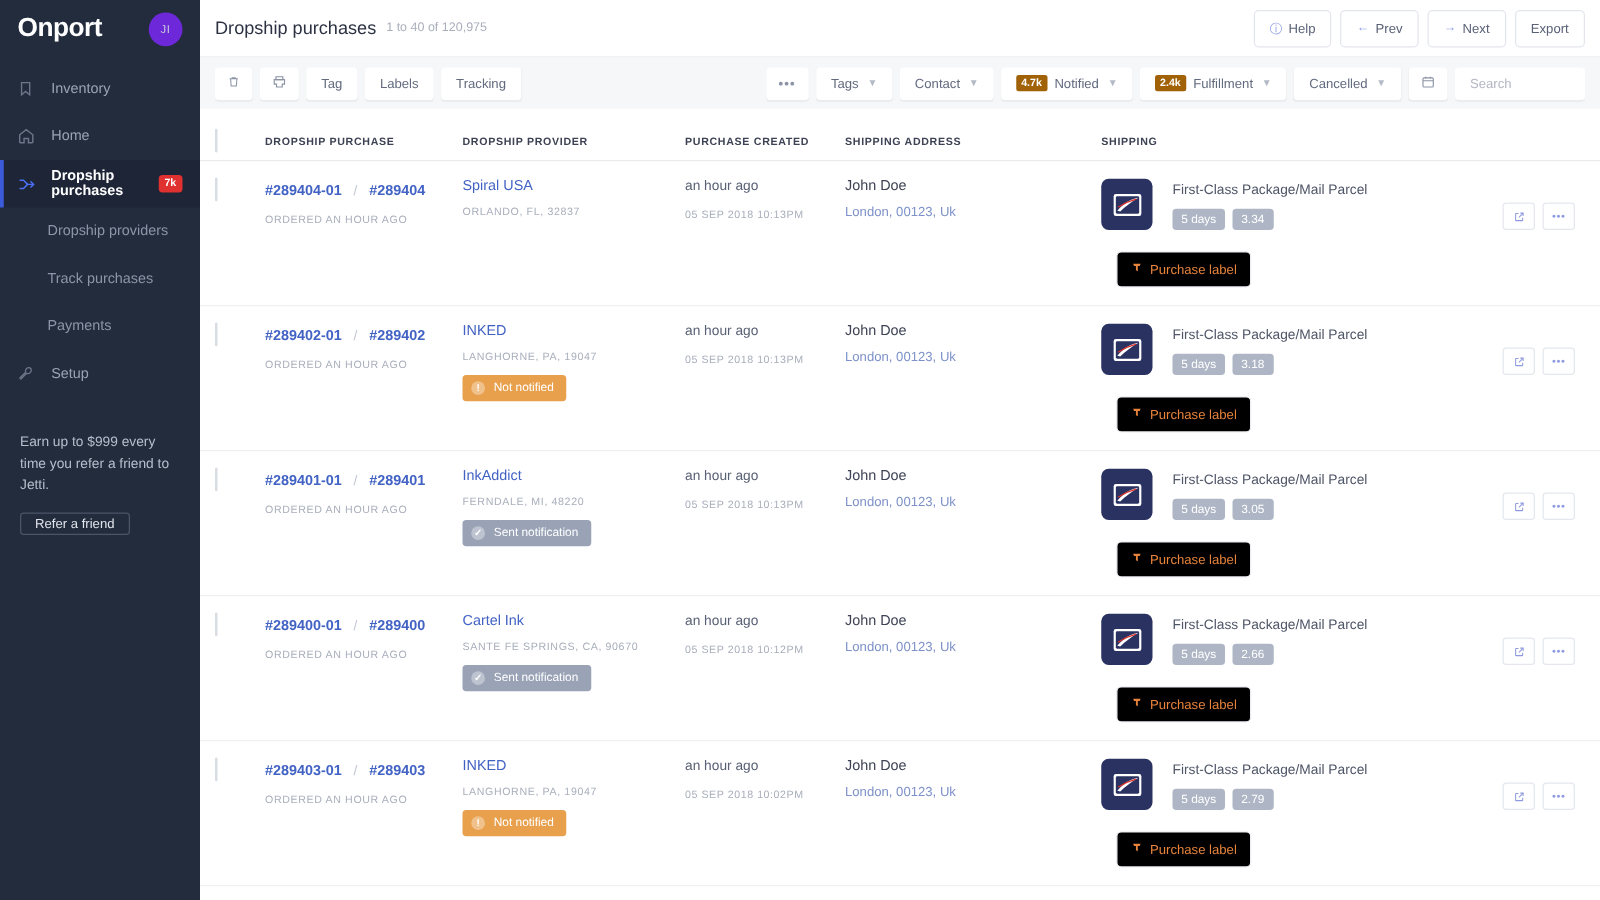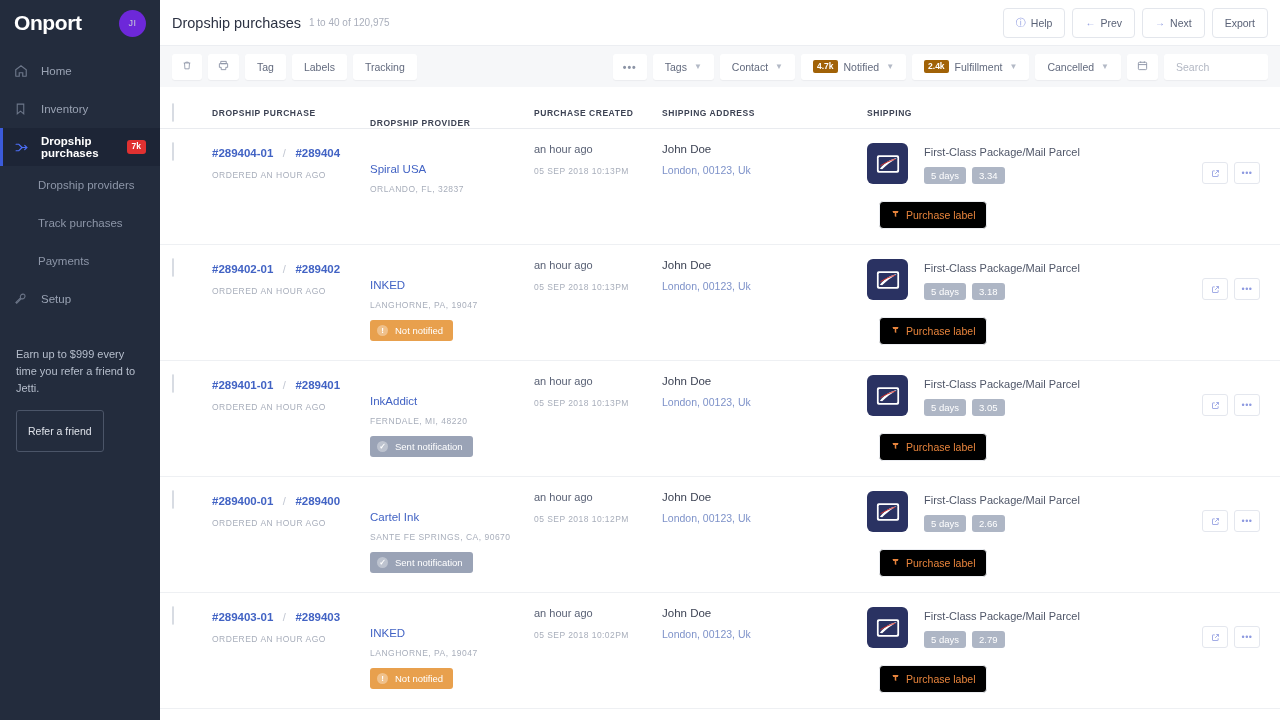--- a/index.html
+++ b/index.html
@@ -63,21 +63,21 @@
     padding: 2px 5px; margin-left: auto; line-height: 1.1;
   }
   .promo {
     margin-top: 28px; padding: 0 16px; color: #b7bfcd;
     font-size: 11px; line-height: 1.55;
   }
   .promo-btn {
     margin-top: 13px; display: inline-block;
     border: 1px solid #4b5568; border-radius: 3px;
     color: #dfe3ea; font-size: 10.5px;
-    padding: 14px 11px; background: transparent; cursor: pointer;
+    padding: 2px 11px; background: transparent; cursor: pointer;
     font-family: inherit;
   }
 
   
   .main { flex: 1; height: 720px; display: flex; flex-direction: column;
           background: #fff; min-width: 0; }
 
   .topbar {
     height: 46px; display: flex; align-items: center;
     padding: 0 12px 0 12px; border-bottom: 1px solid #eceef2;
@@ -127,21 +127,21 @@
   .th {
     font-size: 8.5px; letter-spacing: .55px; font-weight: bold;
     color: #3d4354; text-transform: uppercase;
   }
   .cb {
     width: 13px; height: 13px; border: 1px solid #d8dce3;
     border-radius: 2px; background: #fff; flex-shrink: 0; cursor: pointer;
   }
   .c-check { width: 40px; }
   .c-purchase { width: 158px; }
-  .c-provider { width: 164px; margin-top: 20px; }
+  .c-provider { width: 178px; }
   .c-created { width: 128px; }
   .c-address { width: 205px; }
   .c-shipping { flex: 1; }
 
   .row {
     display: flex; padding: 14px 12px 12px 12px;
     border-bottom: 1px solid #eef0f3; min-height: 116px;
   }
   .cell { padding-right: 8px; }
   .lnk { color: #4263c4; font-size: 11.5px; font-weight: bold; cursor: pointer; }
@@ -206,34 +206,34 @@
 
   <aside class="sidebar">
     <div class="brand-row">
       <span class="brand">Onport</span>
       <span class="avatar">JI</span>
     </div>
 
     <nav class="nav">
       <div class="nav-item">
         <span class="ico">
+          <svg width="13" height="14" viewBox="0 0 24 24" fill="none" stroke="currentColor" stroke-width="2">
+              <path d="M6 3h12v18l-6-5-6 5z"></path>
+            </svg>
+        </span>
+        <span>Inventory</span>
+      </div>
+
+      <div class="nav-item">
+        <span class="ico">
           <svg width="14" height="14" viewBox="0 0 24 24" fill="none" stroke="currentColor" stroke-width="2">
               <path d="M3 10l9-7 9 7v10a1 1 0 0 1-1 1h-5v-6H9v6H4a1 1 0 0 1-1-1z"></path>
             </svg>
         </span>
         <span>Home</span>
-      </div>
-
-      <div class="nav-item">
-        <span class="ico">
-          <svg width="13" height="14" viewBox="0 0 24 24" fill="none" stroke="currentColor" stroke-width="2">
-              <path d="M6 3h12v18l-6-5-6 5z"></path>
-            </svg>
-        </span>
-        <span>Inventory</span>
       </div>
 
 
       <div class="nav-item active">
         <span class="ico">
           <svg width="15" height="13" viewBox="0 0 24 24" fill="none" stroke="currentColor" stroke-width="2.2" stroke-linecap="round">
               <path d="M2 6h5l6 6"></path>
               <path d="M2 18h5l6-6"></path>
               <path d="M13 12h8"></path>
               <path d="M18 8l4 4-4 4"></path>

